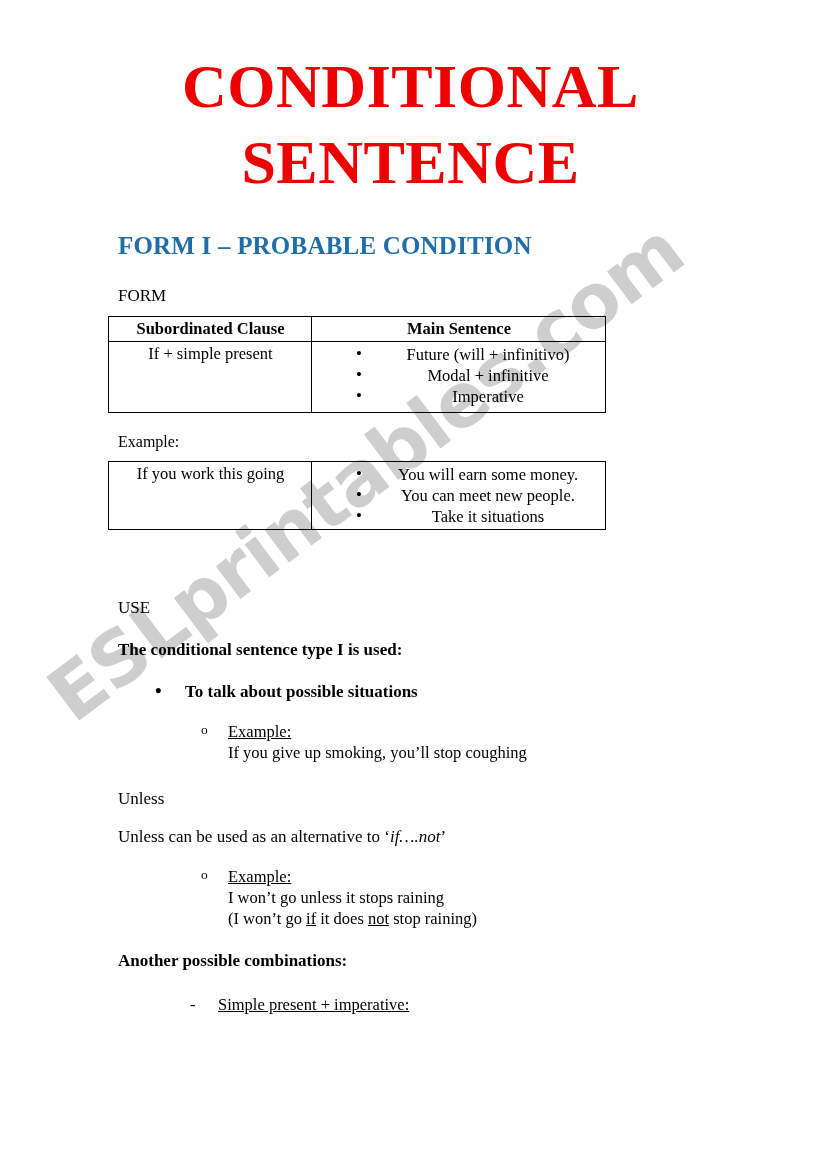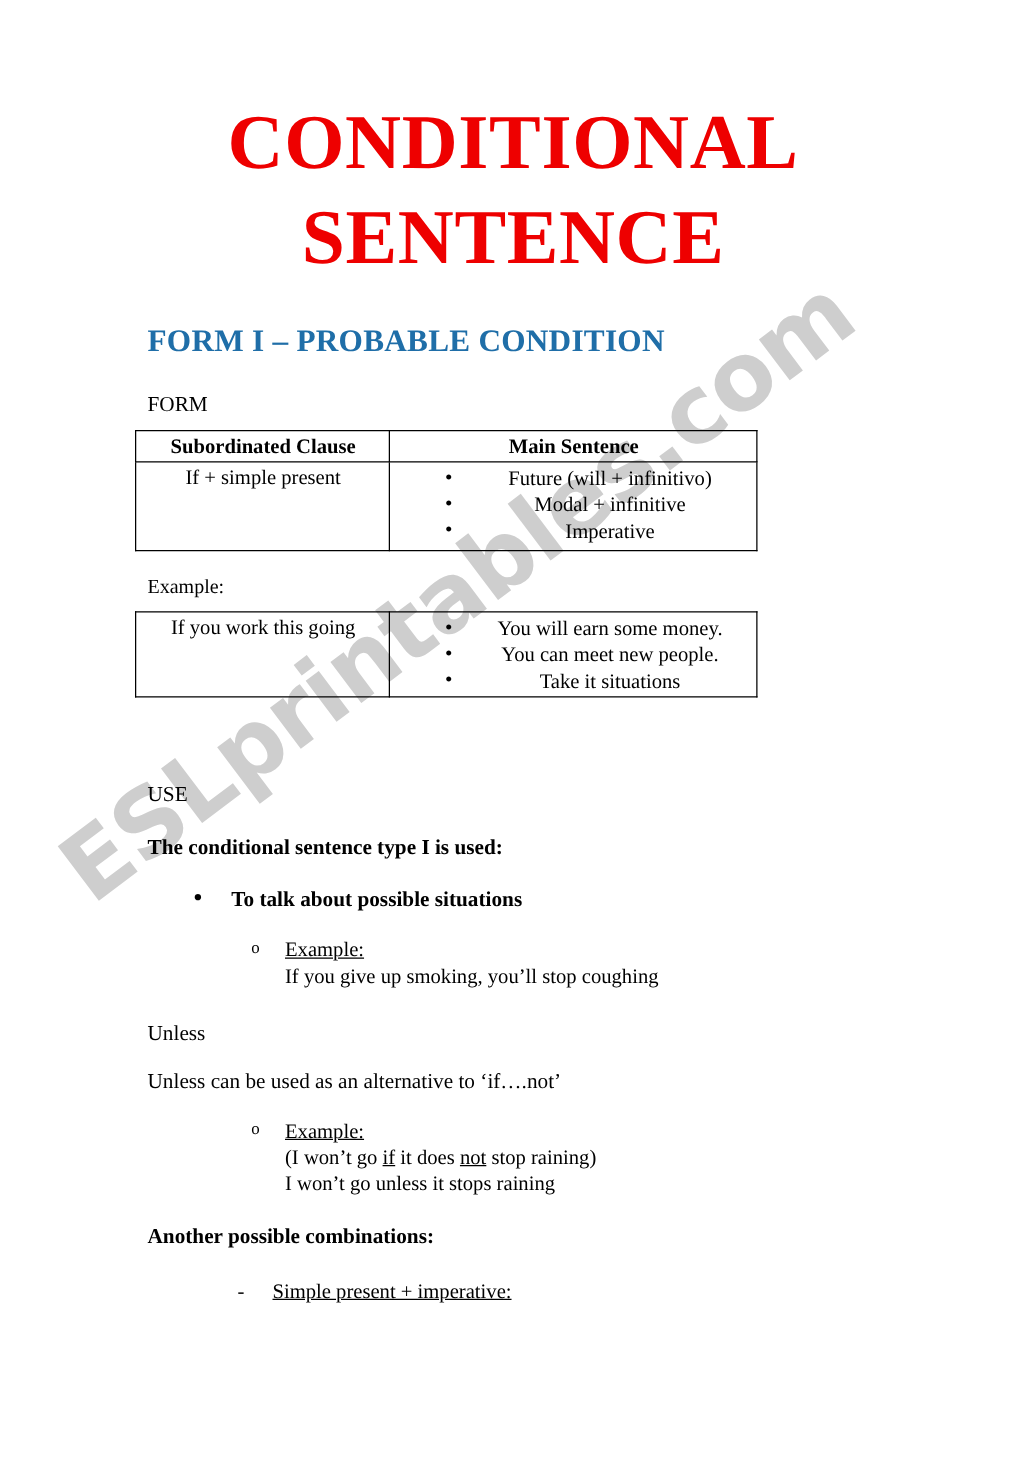--- a/index.html
+++ b/index.html
@@ -44,21 +44,21 @@
   
   #page {
     position: relative;
     z-index: 10;
     width: 821px;
     height: 1169px;
   }
 
   .title-block {
     text-align: center;
-    margin-top: 76px;
+    margin-top: 48px;
   }
   .title-line {
     color: #ee0000;
     font-family: "Liberation Serif", "DejaVu Serif", serif;
     font-weight: bold;
     font-size: 62px;
     line-height: 76px;
     letter-spacing: 0.5px;
   }
 
@@ -202,21 +202,21 @@
     font-size: 16.5px;
   }
   .dash-item .u { text-decoration: underline; text-align: right; }
 
   .indent-sentence {
     margin-left: 218px;
     margin-top: 22px;
     font-size: 16.5px;
   }
 
-  .ital { }
+  .ital { font-style: italic; }
   .u { text-decoration: underline; }
 </style>
 </head>
 <body>
 
 <div id="watermark">
   <div class="wm-text">ESLprintables.com</div>
 </div>
 
 <div id="page">
@@ -286,22 +286,22 @@
     <span class="u">Example:</span>
     <span class="sub-line">If you give up smoking, you’ll stop coughing</span>
   </div>
 
   <div class="sec-head">Unless</div>
 
   <div class="plain"><span>Unless can be used as an alternative to ‘</span><span class="ital">if….not</span><span>’</span></div>
 
   <div class="bullet-l2">
     <span class="u">Example:</span>
+    <span class="sub-line">I won’t go unless it stops raining</span>
     <span class="sub-line"><span>(I won’t go </span><span class="u">if</span><span> it does </span><span class="u">not</span><span> stop raining)</span></span>
-    <span class="sub-line">I won’t go unless it stops raining</span>
   </div>
 
   <div class="lead-bold">Another possible combinations:</div>
 
   <div class="dash-item">
     <span class="u">Simple present + imperative:</span>
   </div>
 
 
 

